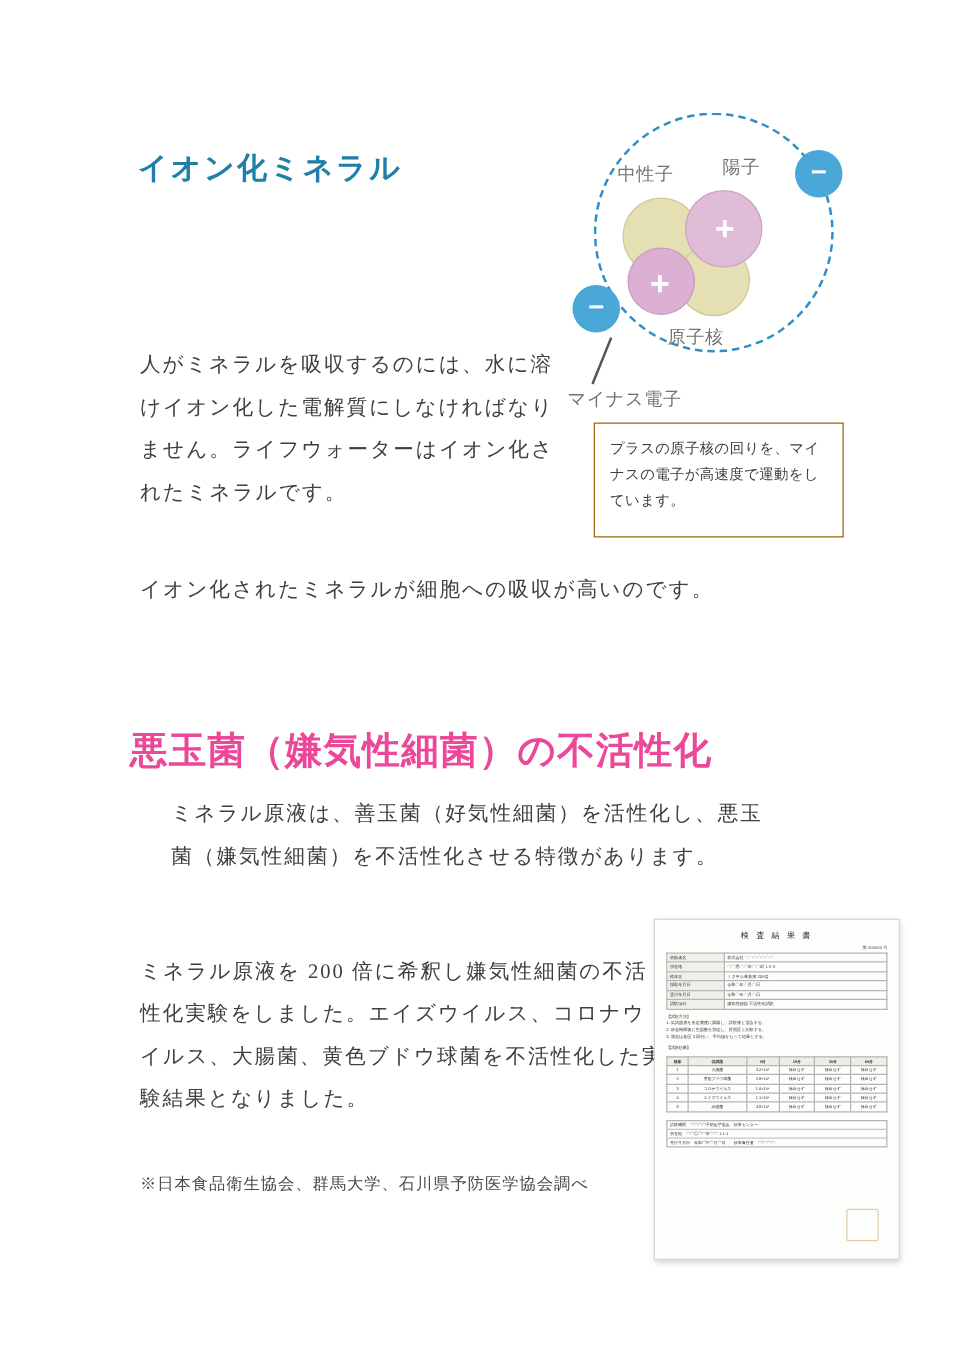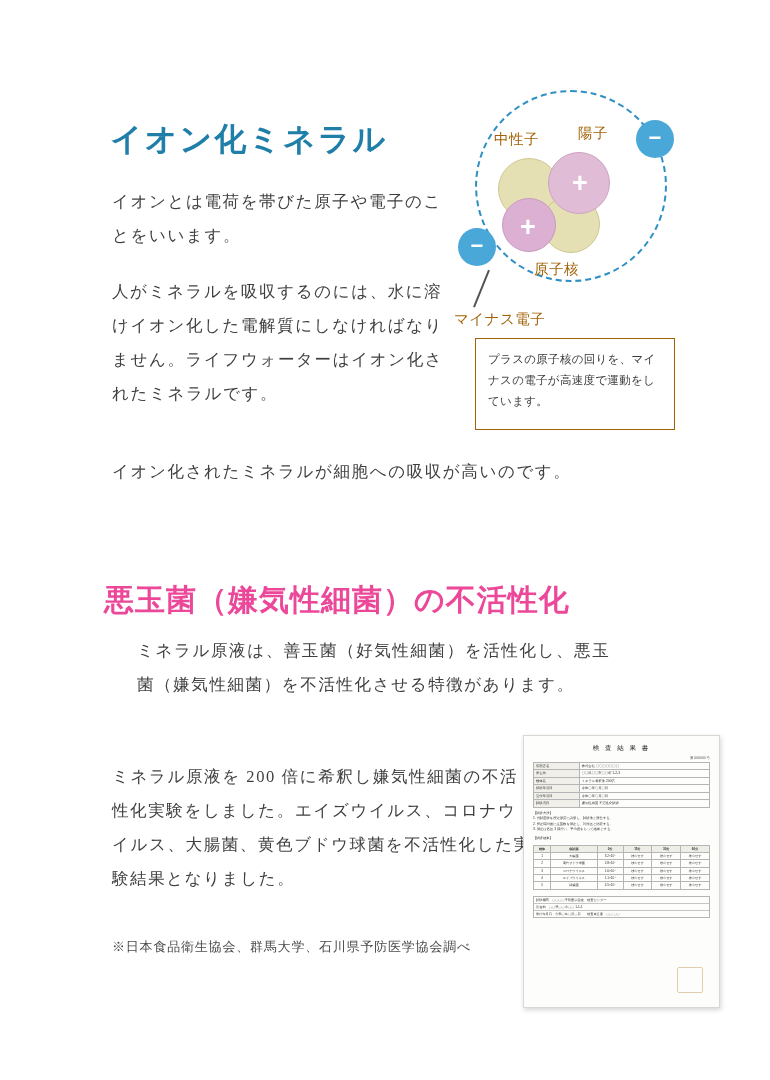--- a/index.html
+++ b/index.html
@@ -19,21 +19,21 @@
     position: relative;
     width: 770px;
     height: 1080px;
   }
 
   
   .h1-ion {
     position: absolute;
     left: 110px;
     top: 118px;
-    font-size: 32px;
+    font-size: 24px;
     letter-spacing: 2px;
     color: #1f7fa8;
     font-weight: bold;
     font-family: Liberation Sans, sans-serif;
     white-space: nowrap;
   }
 
   .p-body {
     position: absolute;
     font-size: 16.5px;
@@ -115,21 +115,21 @@
     text-align: center;
     line-height: 36px;
     font-family: "Liberation Sans", sans-serif;
   }
   .e-top { left: 186px; top: 40px; }
   .e-left { left: 8px; top: 148px; }
 
   .lbl {
     position: absolute;
     font-size: 14.5px;
-    color: #a16207;
+    color: #737373;
     letter-spacing: 0.5px;
     white-space: nowrap;
     font-family: Liberation Sans, sans-serif;
   }
   .lbl-neutron { left: 44px; top: 50px; }
   .lbl-proton { left: 128px; top: 44px; }
   .lbl-nucleus { left: 84px; top: 180px; }
   .lbl-electron { left: 4px; top: 230px; }
 
   .leader {
@@ -270,21 +270,20 @@
     opacity: 0.55;
   }
 </style>
 </head>
 <body>
 
 <div class="page">
 
   <div class="h1-ion">イオン化ミネラル</div>
 
-  <div class="p-body p1">イオンとは電荷を帯びた原子や電子のことをいいます。</div>
   <div class="p-body p2">人がミネラルを吸収するのには、水に溶けイオン化した電解質にしなければなりません。ライフウォーターはイオン化されたミネラルです。</div>
   <div class="p-body p3">イオン化されたミネラルが細胞への吸収が高いのです。</div>
 
   <div class="atom-wrap">
     <div class="atom-circle"></div>
 
     <div class="nucleus n-neutron-left"></div>
     <div class="nucleus n-neutron-low"></div>
     <div class="nucleus n-proton-right"></div>
     <div class="nucleus n-proton-low"></div>

